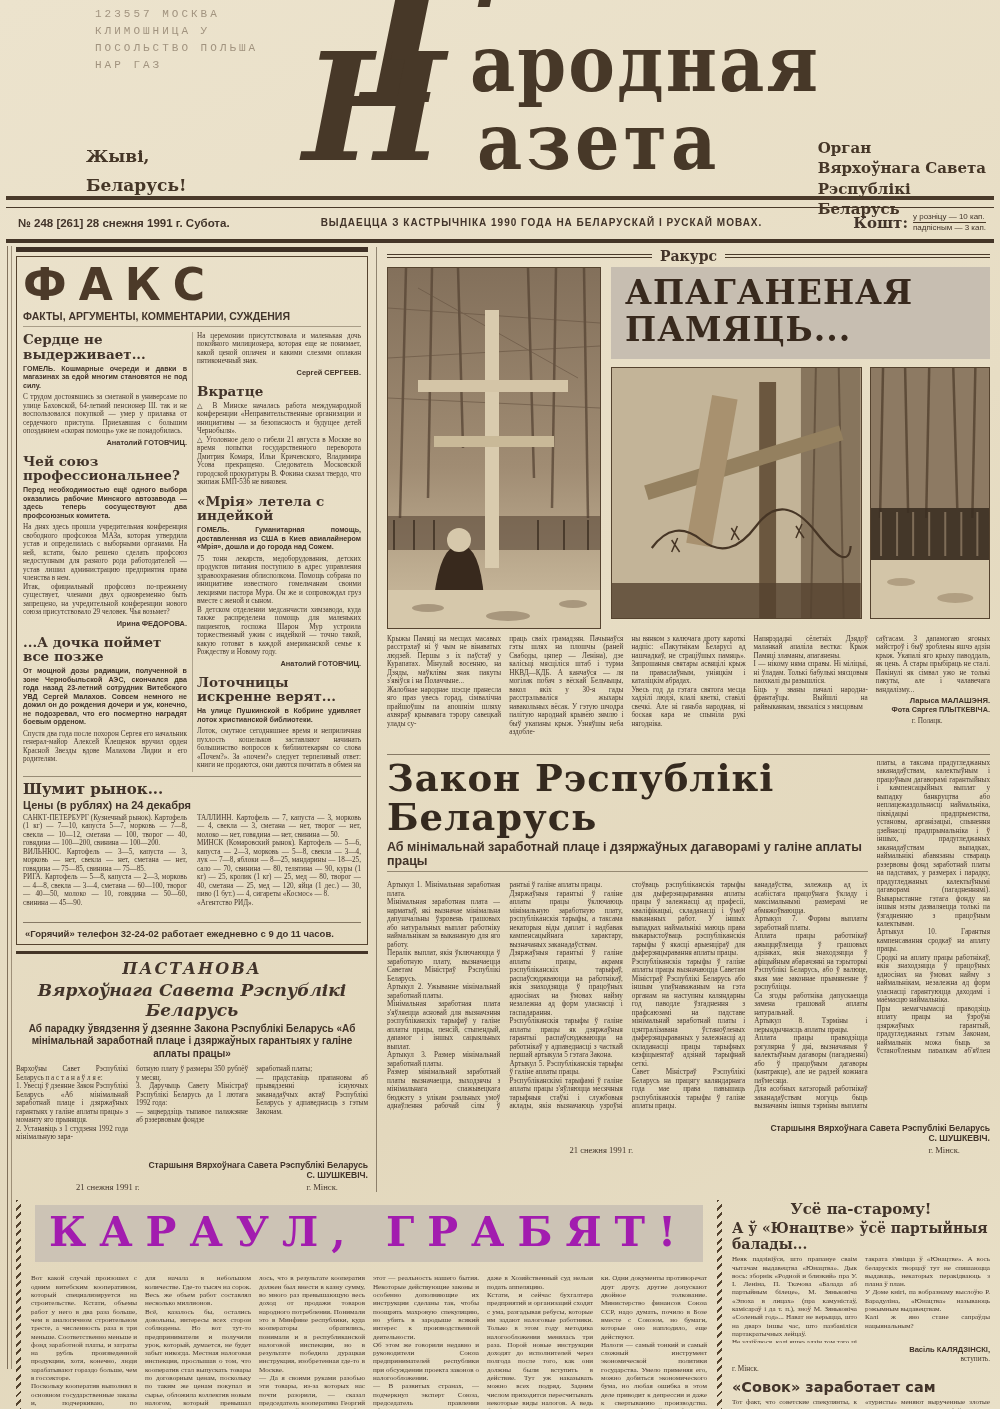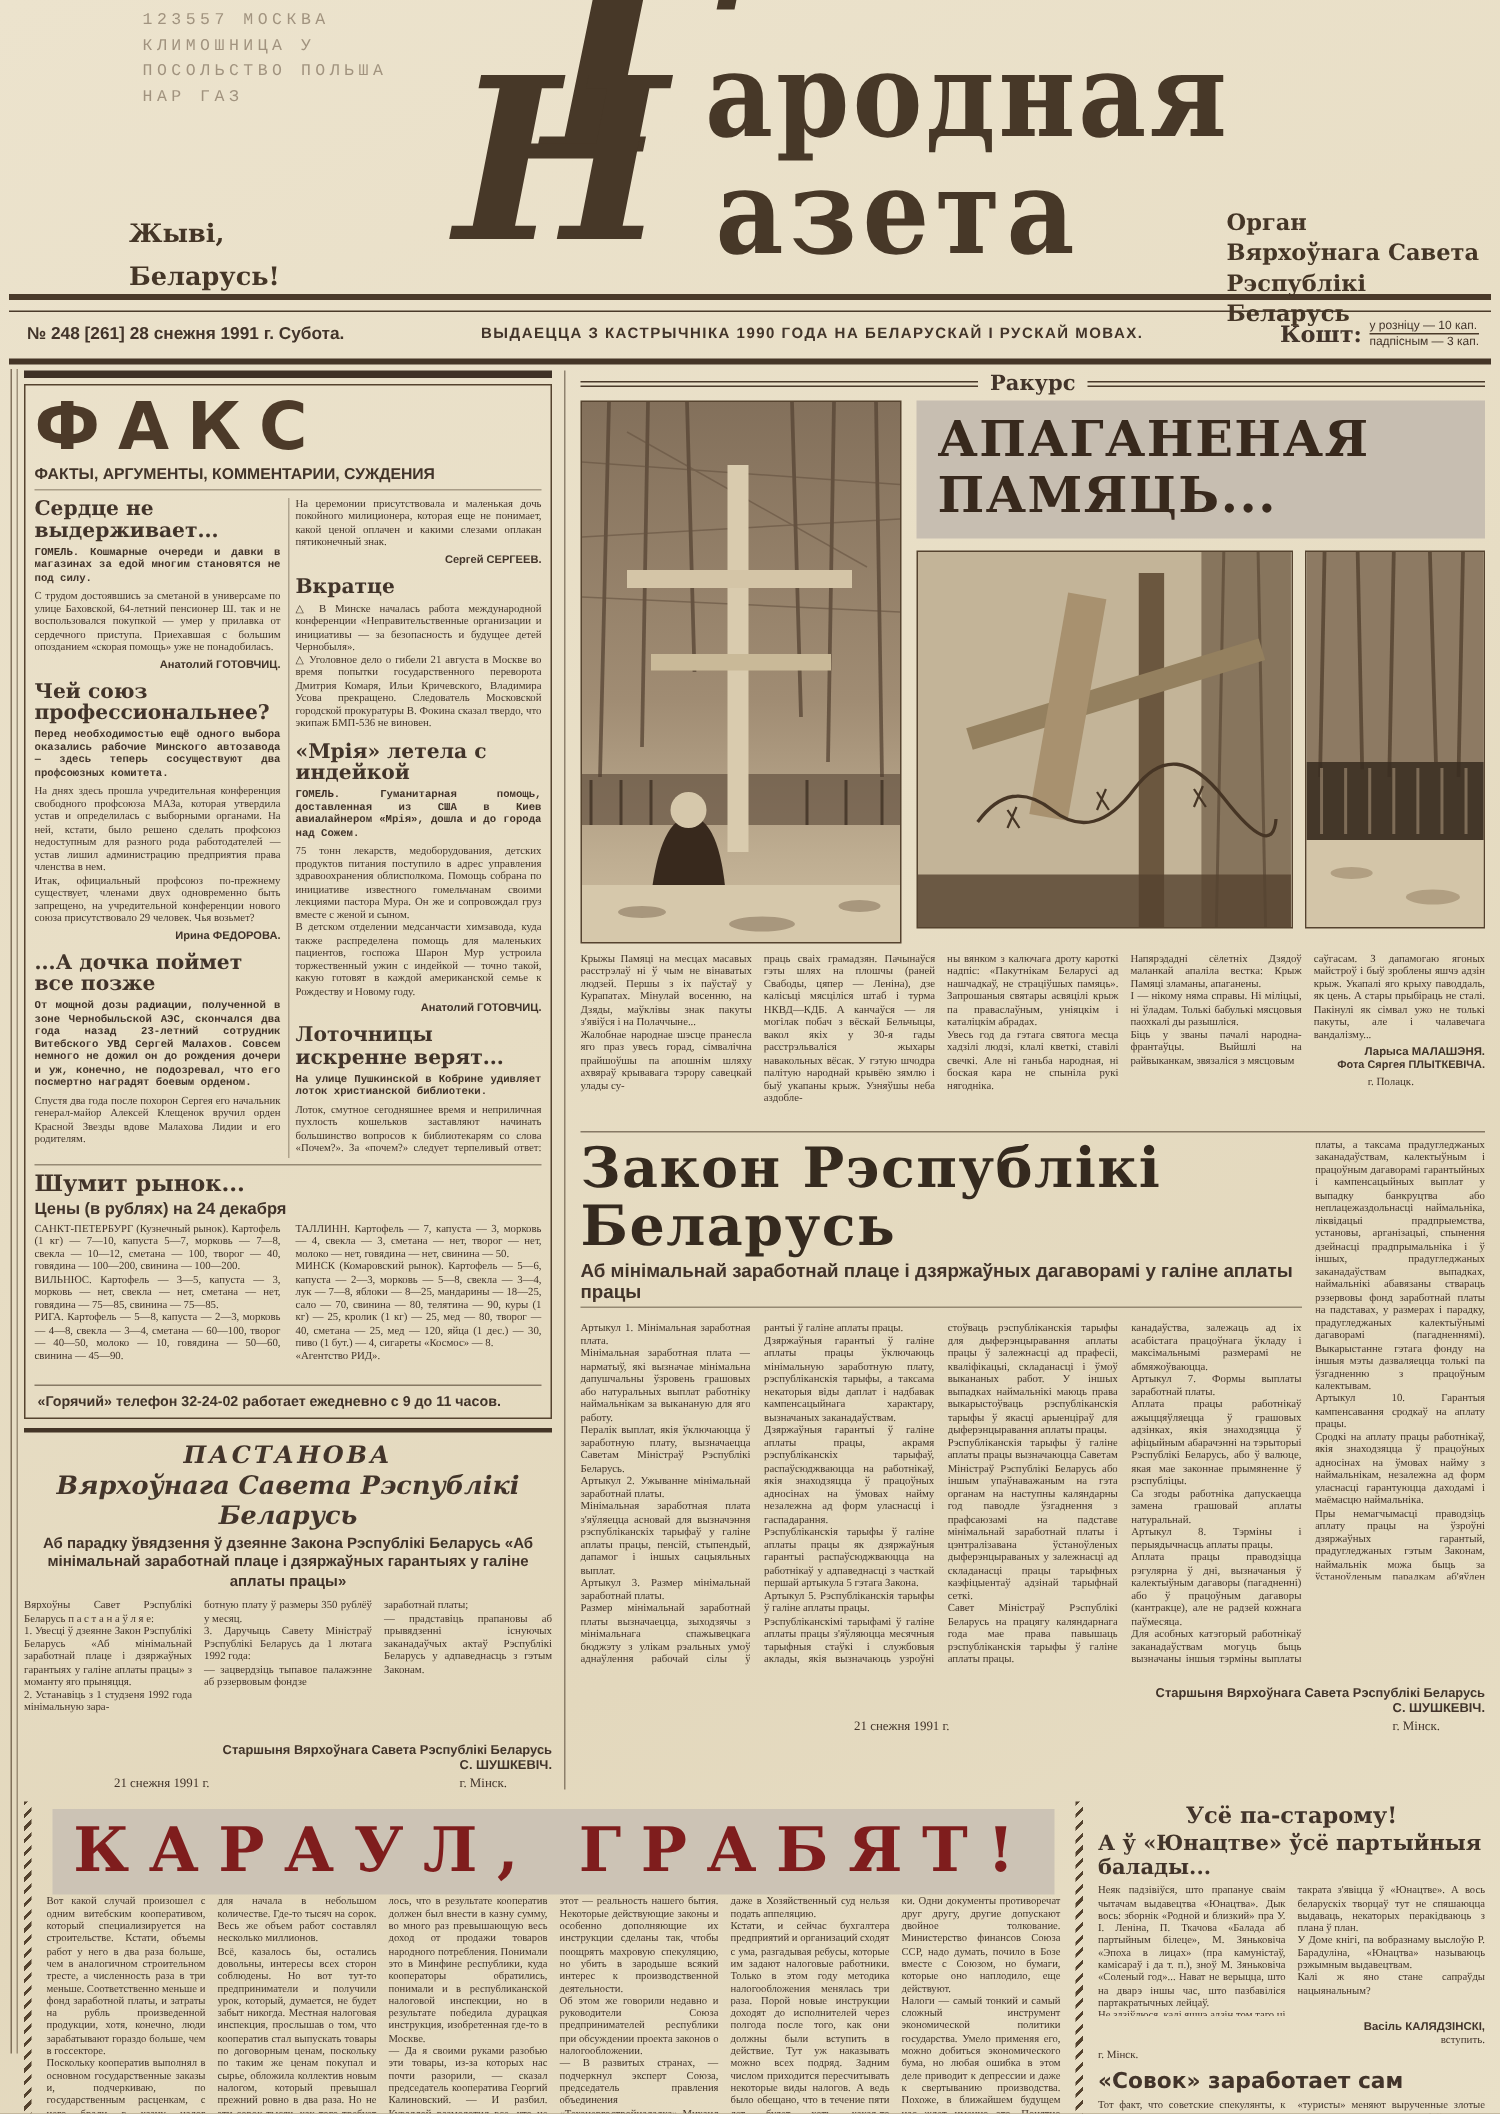--- a/index.html
+++ b/index.html
@@ -43,21 +43,21 @@
   
   .faks{border:1px solid #55432f;padding:5px 6px 4px 6px;}
   .faks-title{font-family:"DejaVu Sans",sans-serif;font-weight:800;font-size:44px;letter-spacing:12px;
     color:#4c3a29;line-height:1.05;}
   .faks-sub{font-family:"Liberation Sans",sans-serif;font-weight:bold;font-size:10.5px;margin:2px 0 5px 0;
     border-bottom:1px solid rgba(70,55,38,.4);padding-bottom:4px;}
   .faks-flow{column-count:2;column-gap:10px;column-rule:1px solid rgba(70,55,38,.35);height:440px;
     overflow:hidden;column-fill:auto;}
   .fa{margin-bottom:7px;}
   .fa-head{font-family:"DejaVu Serif",serif;font-weight:bold;font-size:13.5px;line-height:1.1;margin:0 0 3px 0;}
-  .fa-lead{font-family:Liberation Mono, monospace;font-weight:bold;font-size:7.1px;line-height:1.2;
+  .fa-lead{font-family:Liberation Sans, sans-serif;font-weight:bold;font-size:7.1px;line-height:1.2;
     margin:0 0 3px 0;text-align:justify;}
   .fa-body{font-size:7.2px;line-height:1.18;margin:0;text-align:justify;}
   .fa-byline{font-family:"Liberation Sans",sans-serif;font-weight:bold;font-size:7.4px;text-align:right;margin-top:2px;}
   .fa-lead:empty,.fa-byline:empty{display:none;}
   .market{border-top:1px solid rgba(70,55,38,.5);margin-top:4px;padding-top:3px;}
   .mk-title{font-family:"DejaVu Serif",serif;font-weight:bold;font-size:15px;}
   .mk-sub{font-family:"Liberation Sans",sans-serif;font-weight:bold;font-size:11px;margin:1px 0 3px 0;}
   .mk-cols{display:flex;gap:10px;height:104px;overflow:hidden;}
   .mk-cols div{flex:1;font-size:7.2px;line-height:1.18;text-align:justify;}
   .hotline{border-top:1px solid rgba(70,55,38,.6);margin-top:4px;padding:5px 2px 1px 2px;
@@ -102,22 +102,22 @@
   .law-col{grid-row:2;font-size:7.2px;line-height:1.18;text-align:justify;height:230px;overflow:hidden;}
   .law-col5{grid-column:5;grid-row:1/3;font-size:7.2px;line-height:1.18;text-align:justify;height:294px;overflow:hidden;}
   .law-sig{grid-column:2/6;grid-row:3;}
   
   .bottom-zone{display:flex;margin:8px 10px 0 16px;}
   .zz-v{width:5px;flex:none;background:repeating-linear-gradient(135deg,#54432f 0 2px,transparent 2px 6px);}
   .karaul{flex:1;min-width:0;padding:0 10px 6px 10px;}
   .karaul-top{display:flex;align-items:center;gap:8px;}
   .wavy{flex:1;height:3px;background:repeating-linear-gradient(90deg,#54432f 0 5px,transparent 5px 8px);opacity:.85;}
   .karaul-rubric{font-family:"DejaVu Serif",serif;font-weight:bold;font-size:14px;}
-  .karaul-headline{background:#ccc3b5;margin:5px 4px 0 4px;padding:7px 4px 9px 4px;text-align:center;
-    font-family:"DejaVu Serif",serif;font-weight:bold;font-size:41px;letter-spacing:13px;color:#7f1d1d;line-height:1;}
+  .karaul-headline{background:#ccc3b5;margin:5px 4px 12px 4px;padding:7px 4px 9px 4px;text-align:center;
+    font-family:"DejaVu Serif",serif;font-weight:bold;font-size:41px;letter-spacing:13px;color:#a21caf;line-height:1;}
   .karaul-cols{display:flex;gap:8px;}
   .karaul-cols .kc{flex:1;font-size:7.1px;line-height:1.17;text-align:justify;height:158px;overflow:hidden;}
   .br{width:258px;flex:none;padding:0 0 0 10px;}
   .br-rubric{text-align:center;font-family:"DejaVu Serif",serif;font-weight:bold;font-size:15px;margin-bottom:2px;}
   .br-head{font-family:"DejaVu Serif",serif;font-weight:bold;font-size:14px;line-height:1.1;margin:3px 0 3px 0;}
   .br-head2{font-family:"DejaVu Sans",sans-serif;font-weight:bold;font-size:14.5px;margin:6px 0 3px 0;}
   .br-cols{display:flex;gap:8px;height:88px;overflow:hidden;}
   .br-cols div{flex:1;font-size:7.1px;line-height:1.17;text-align:justify;}
   .br-byline{font-family:"Liberation Sans",sans-serif;font-weight:bold;font-size:7.6px;text-align:right;margin-top:2px;}
   .br-note{font-size:7.3px;text-align:right;}

